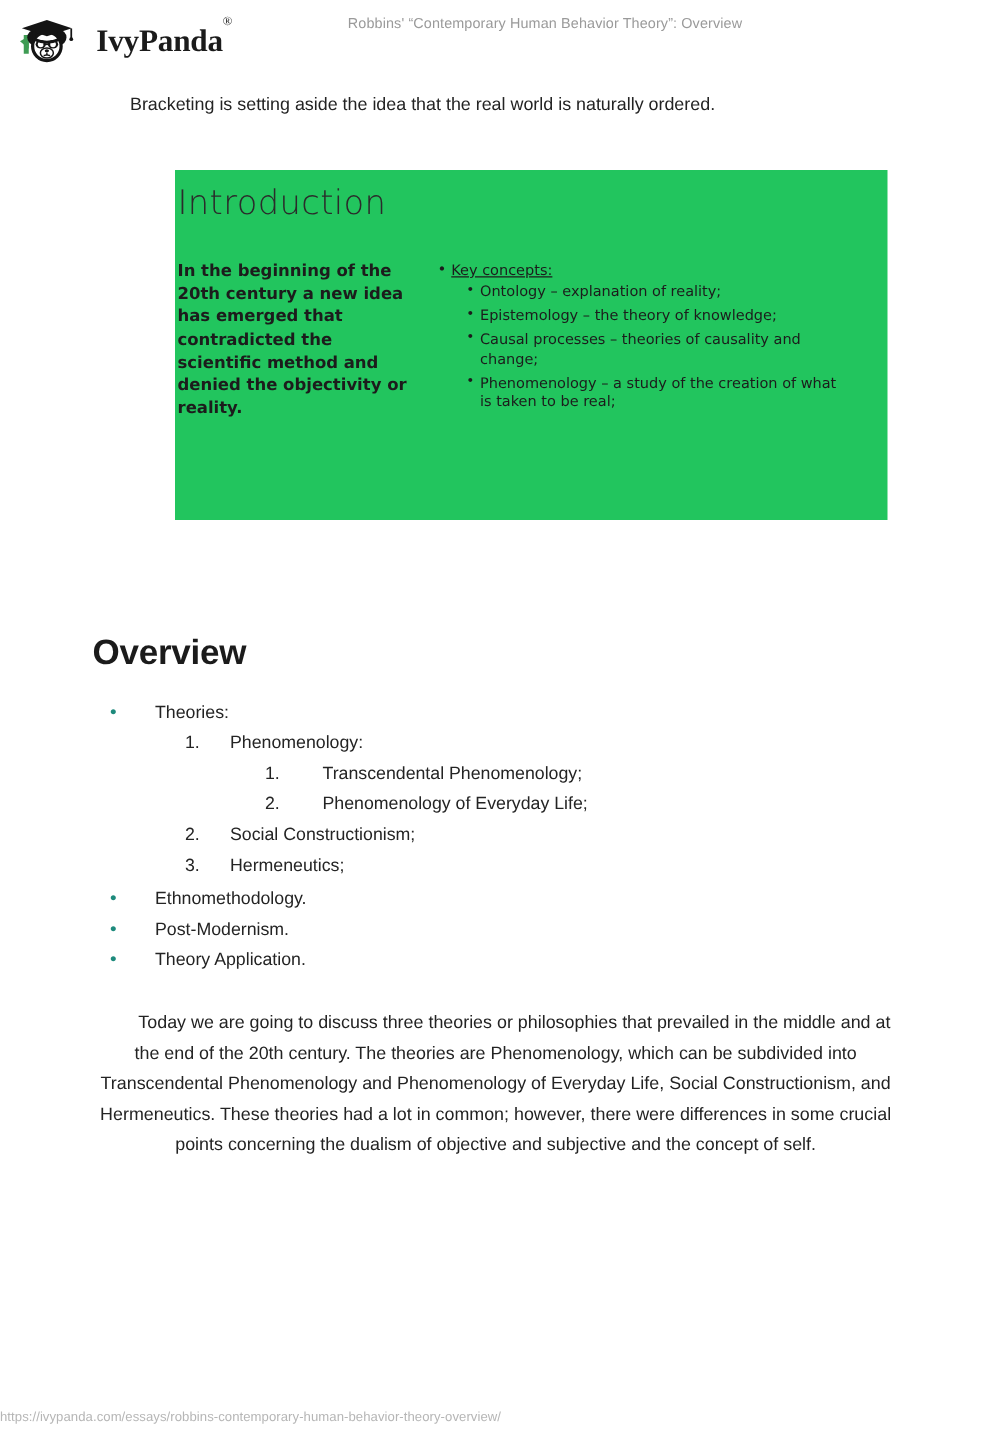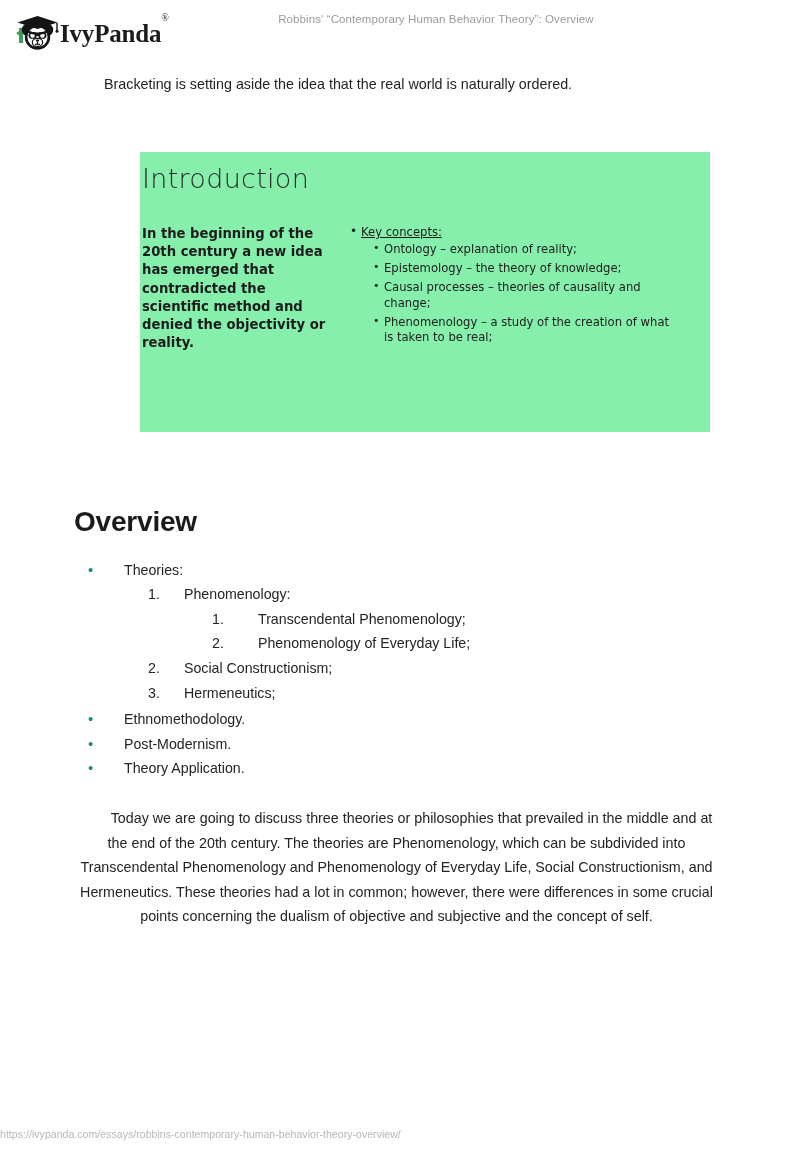--- a/index.html
+++ b/index.html
@@ -22,21 +22,21 @@
     top: 0; left: 0;
     width: 800px;
     height: 58px;
   }
   .logo-wrap {
     position: absolute;
     left: 14px;
     top: 12px;
     display: flex;
     align-items: center;
-    gap: 0;
+    gap: 17px;
   }
   .logo-mark {
     width: 46px;
     height: 40px;
     position: relative;
     flex: 0 0 auto;
   }
   .logo-text {
     font-family: "Liberation Serif", serif;
     font-size: 25px;
@@ -74,24 +74,24 @@
     top: 74px;
     width: 640px;
     font-size: 14.3px;
     color: #232323;
     line-height: 1.4;
   }
 
   .slide {
     position: absolute;
     left: 140px;
-    top: 152px;
+    top: 136px;
     width: 570px;
     height: 280px;
-    background: #86efac;
+    background: #22c55e;
   }
   .slide-title {
     position: absolute;
     left: 2px;
     top: 11px;
     font-size: 27px;
     font-weight: 300;
     color: #2b2b2b;
     letter-spacing: 0.3px;
     font-family: "DejaVu Sans", sans-serif;

